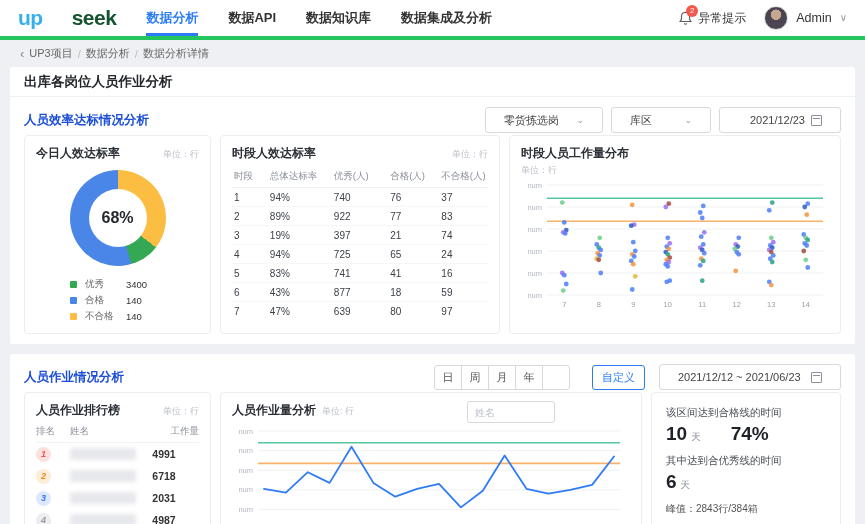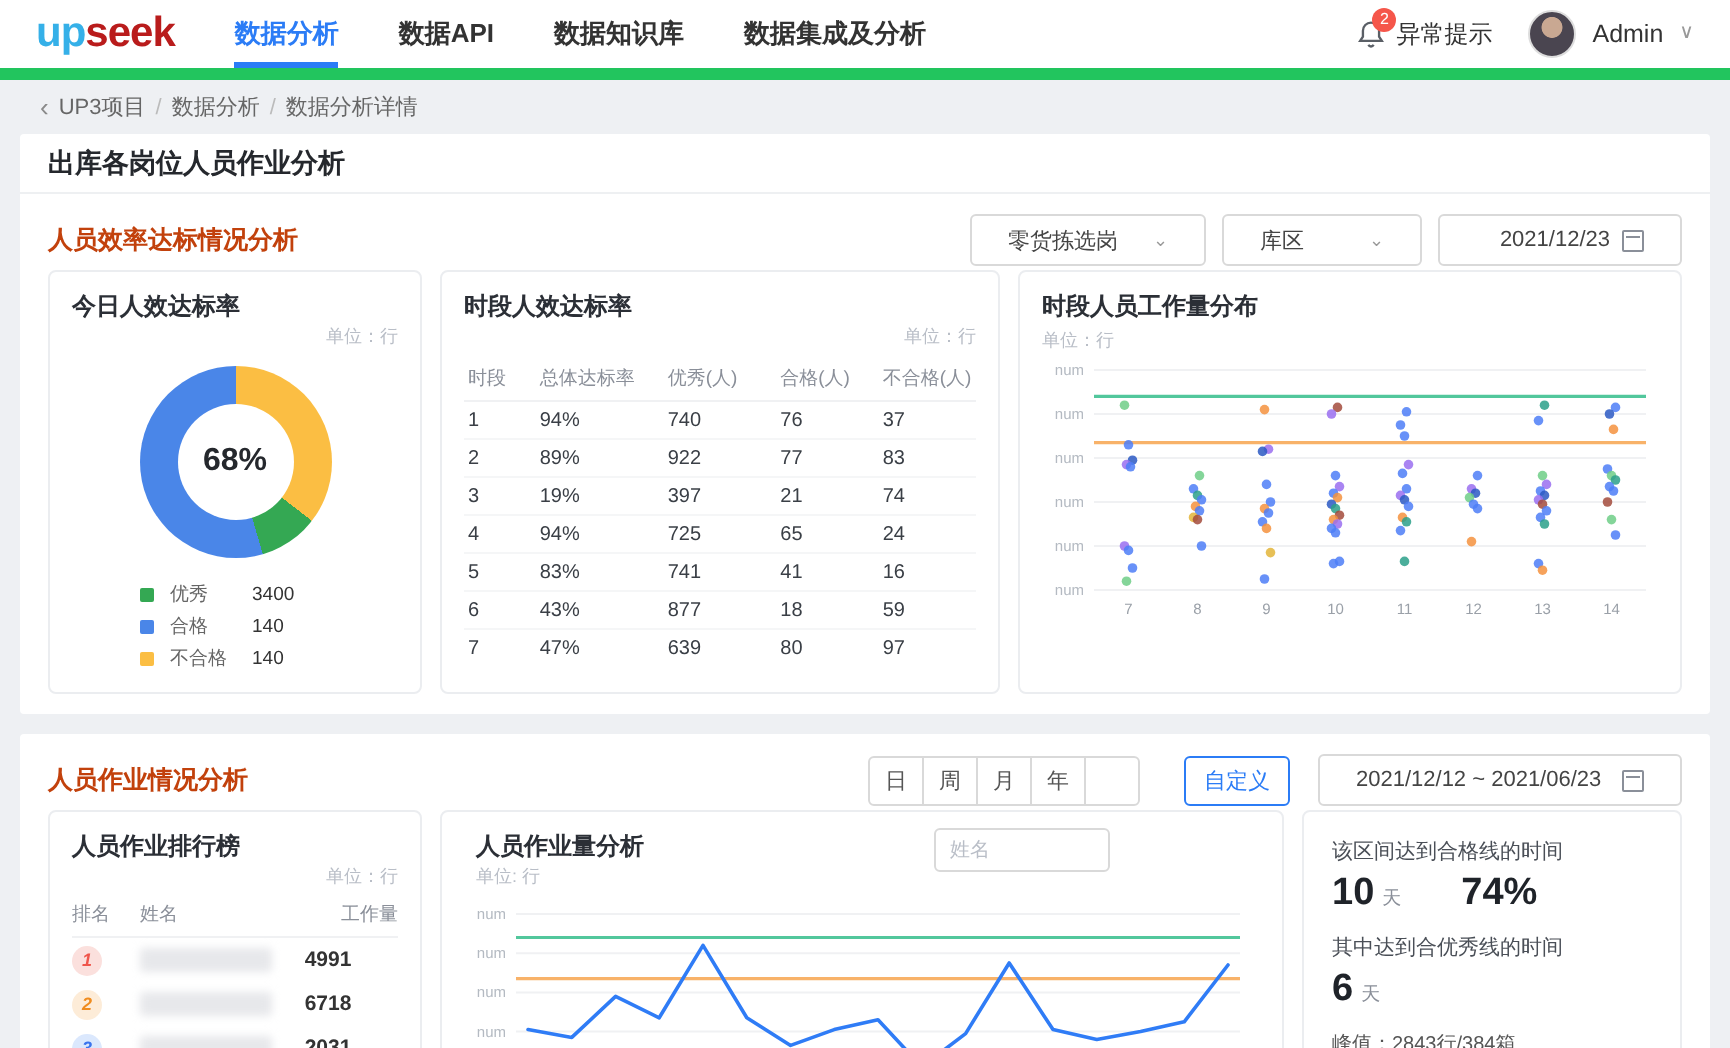--- a/index.html
+++ b/index.html
@@ -1,22 +1,22 @@
 <!DOCTYPE html>
 <html><head>
 <meta charset="utf-8">
 <style>
   * { margin:0; padding:0; box-sizing:border-box; }
   html,body { width:865px; height:524px; overflow:hidden; }
   body { background:#eef0f3; font-family:"Liberation Sans","DejaVu Sans",sans-serif; color:#333; }
 
   
-  .topbar { height:40px; background:#fff; border-bottom:6px solid #22c55e; display:flex; align-items:stretch; padding:0 18px; }
+  .topbar { height:40px; background:#fff; border-bottom:4px solid #22c55e; display:flex; align-items:stretch; padding:0 18px; }
   .logo { display:flex; align-items:center; font-size:21px; font-weight:bold; letter-spacing:-0.5px; margin-right:30px; }
-  .logo .lu { color:#35b0e8; } .logo .ls { color:#b91c1c; }
+  .logo .lu { color:#35b0e8; } .logo .ls { color:#14532d;margin-left:29px; }
   .nav { display:flex; gap:30px; }
   .nav-item { display:flex; align-items:center; font-size:13px; font-weight:bold; color:#333; cursor:pointer; border-bottom:3px solid transparent; padding-top:3px; }
   .nav-item.active { color:#2b7cf6; border-bottom-color:#2b7cf6; }
   .top-right { margin-left:auto; display:flex; align-items:center; gap:8px; }
   .alert-wrap { display:flex; align-items:center; gap:4px; position:relative; cursor:pointer; margin-right:10px; }
   .bell { position:relative; width:17px; height:17px; }
   .badge { position:absolute; top:-5px; left:9px; background:#f5564a; color:#fff; font-size:8px; min-width:12px; height:12px; border-radius:7px; display:flex; align-items:center; justify-content:center; padding:0 2px; }
   .alert-label { font-size:12px; color:#333; }
   .avatar { width:24px; height:24px; border-radius:50%; background:radial-gradient(circle at 50% 35%, #c9a892 28%, #4a4550 30%); border:1px solid #ddd; }
   .user-name { font-size:12.5px; color:#333; }
@@ -27,33 +27,33 @@
   .bc-back { color:#8a8a8a; font-size:13px; cursor:pointer; }
   .bc-item { cursor:pointer; } .bc-sep { color:#bbb; }
   .content { margin:0 10px; }
   .white-block { background:#fff; border-radius:2px; }
   .titlebar { height:30px; display:flex; align-items:center; padding:0 14px; border-bottom:1px solid #eef0f2; }
   .page-title { font-size:13.5px; font-weight:bold; color:#25282d; }
 
   
   .section { padding:8px 14px 10px; }
   .sec-head { display:flex; align-items:center; height:30px; }
-  .sec-title { font-size:12.5px; font-weight:bold; color:#c2410c; }
+  .sec-title { font-size:12.5px; font-weight:bold; color:#1d4ed8; }
   .sec-controls { margin-left:auto; display:flex; align-items:center; gap:8px; }
   .select-box, .date-box, .range-box { height:26px; background:#fff; border:1px solid #d9d9d9; border-radius:3px; display:flex; align-items:center; font-size:11px; color:#444; padding:0 18px; cursor:pointer; }
   .select-box { width:118px; justify-content:space-between; }
   .select-box.small { width:100px; }
   .date-box { width:122px; justify-content:flex-end; gap:6px; }
   .sel-caret { color:#999; font-size:9px; }
   .cal-icon { width:11px; height:11px; border:1px solid #8a8f99; border-radius:1px; position:relative; }
   .cal-icon:before { content:""; position:absolute; left:1px; right:1px; top:2px; height:1px; background:#8a8f99; }
 
   .cards-row { display:flex; gap:9px; align-items:stretch; }
   .card { background:#fff; border:1px solid #ebedf0; border-radius:4px; padding:9px 11px; position:relative; }
-  .card-head { display:flex; align-items:baseline;flex-direction:column; }
+  .card-head { display:flex; align-items:baseline; }
   .card-title { font-size:12px; font-weight:bold; color:#2b2f36; }
   .unit { font-size:9px; color:#b9bec7; margin-left:auto; }
   .unit.inline { margin-left:6px; }
 
   
   .card.donut-c { width:187px; }
   .donut-wrap { display:flex; justify-content:center; margin-top:8px; }
   .donut { width:96px; height:96px; border-radius:50%; position:relative; }
   .donut:after { content:""; position:absolute; inset:19px; background:#fff; border-radius:50%; }
   .donut-center { position:absolute; inset:0; display:flex; align-items:center; justify-content:center; font-size:16px; font-weight:bold; color:#25282d; z-index:2; }

